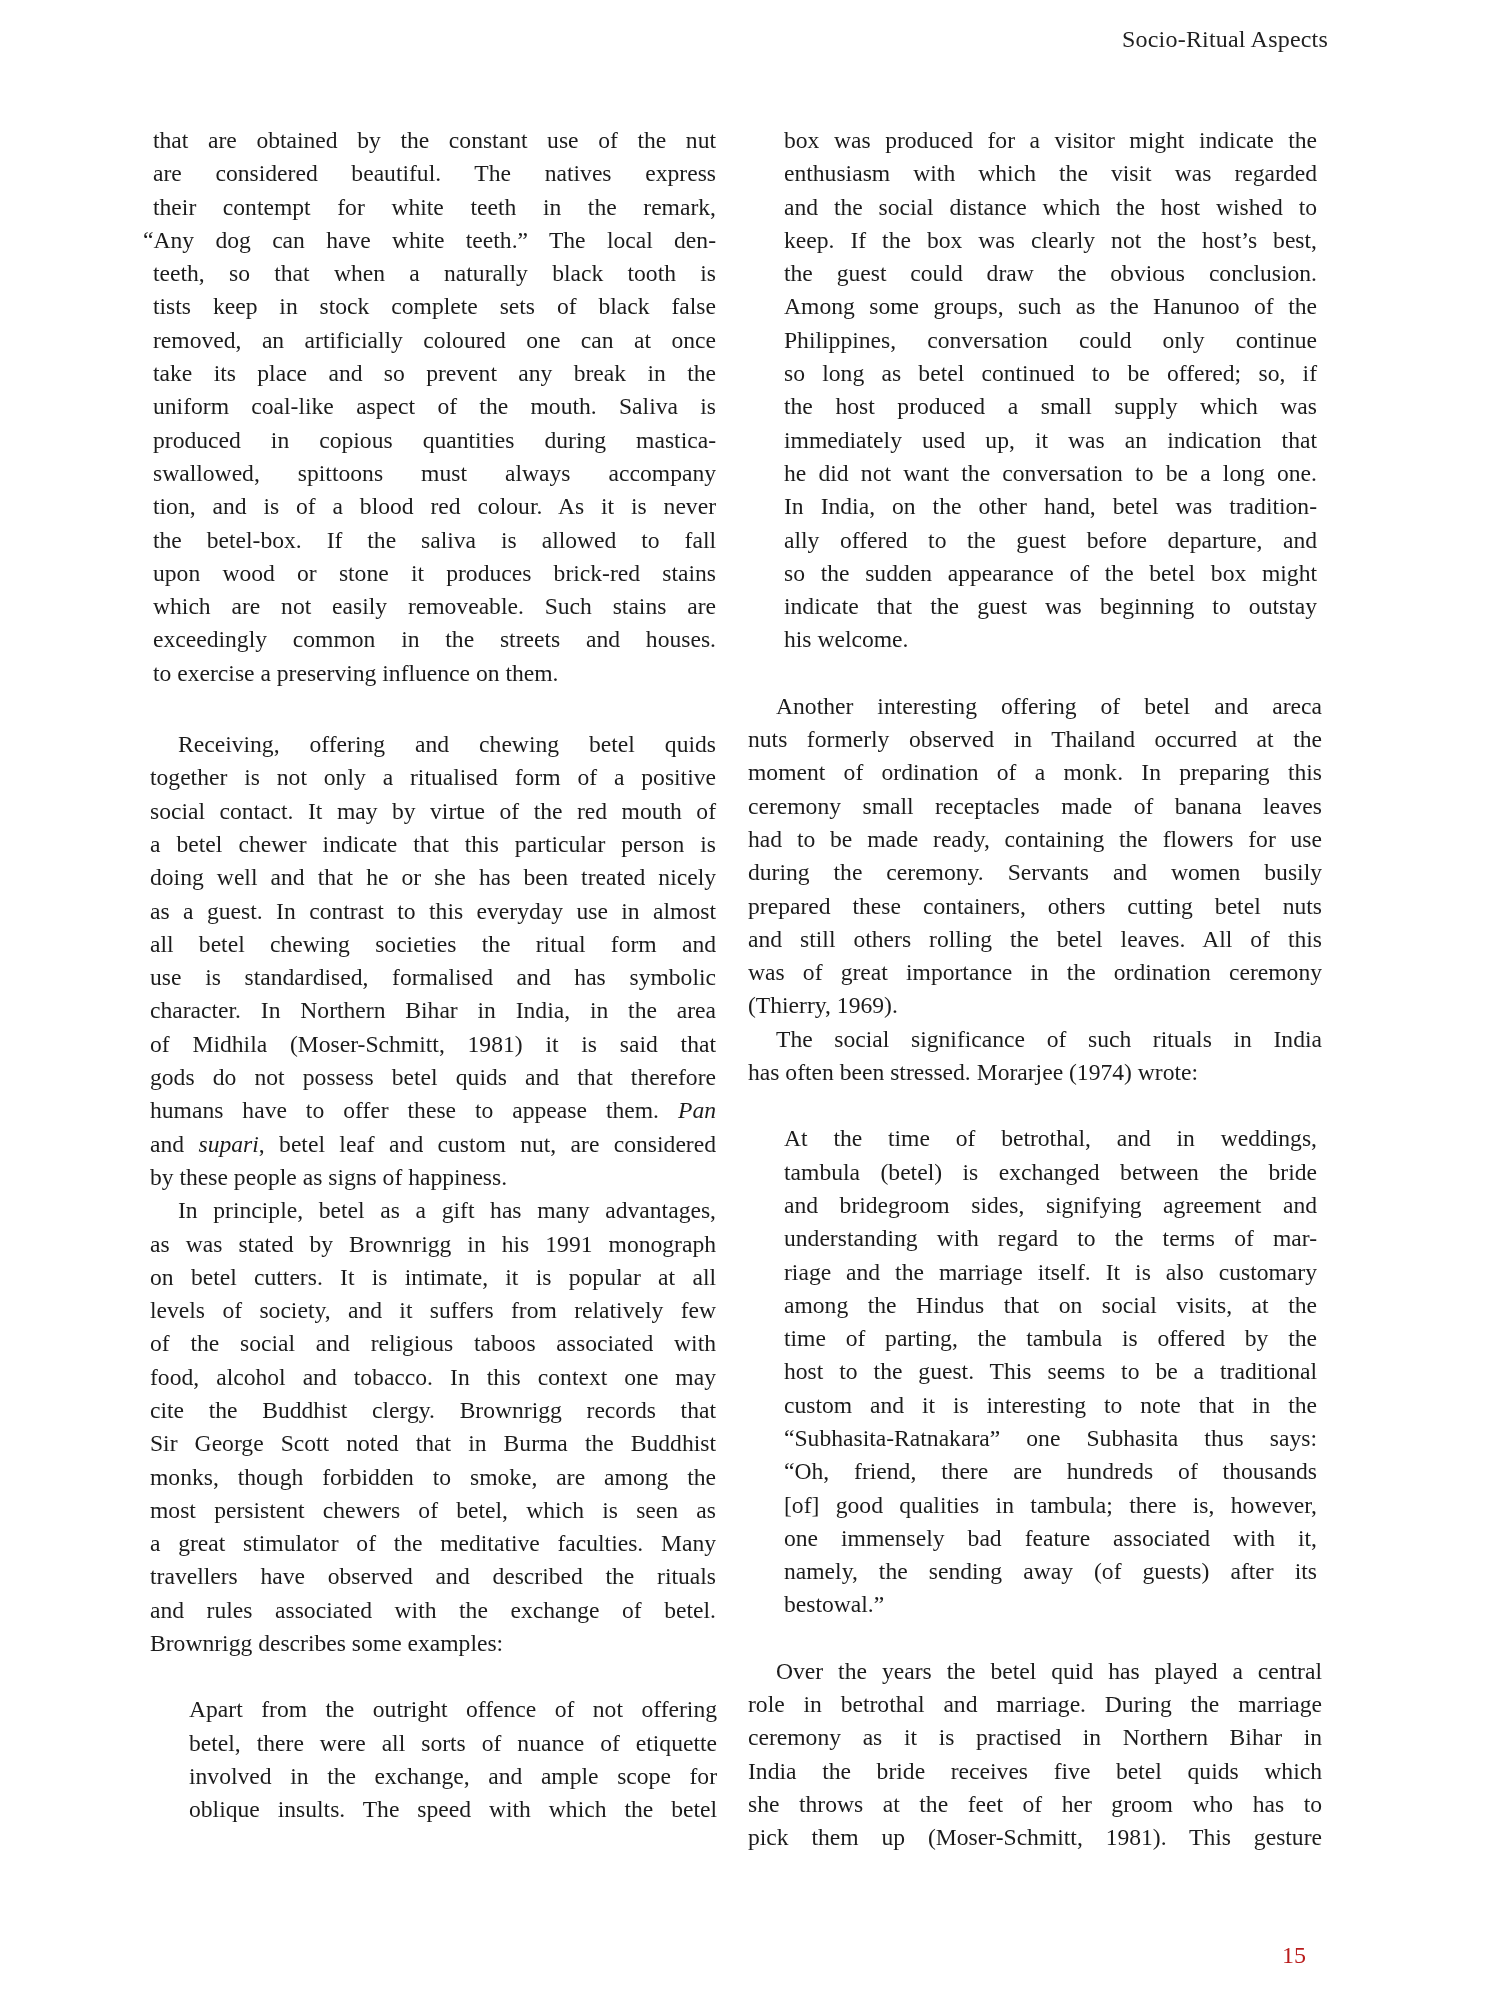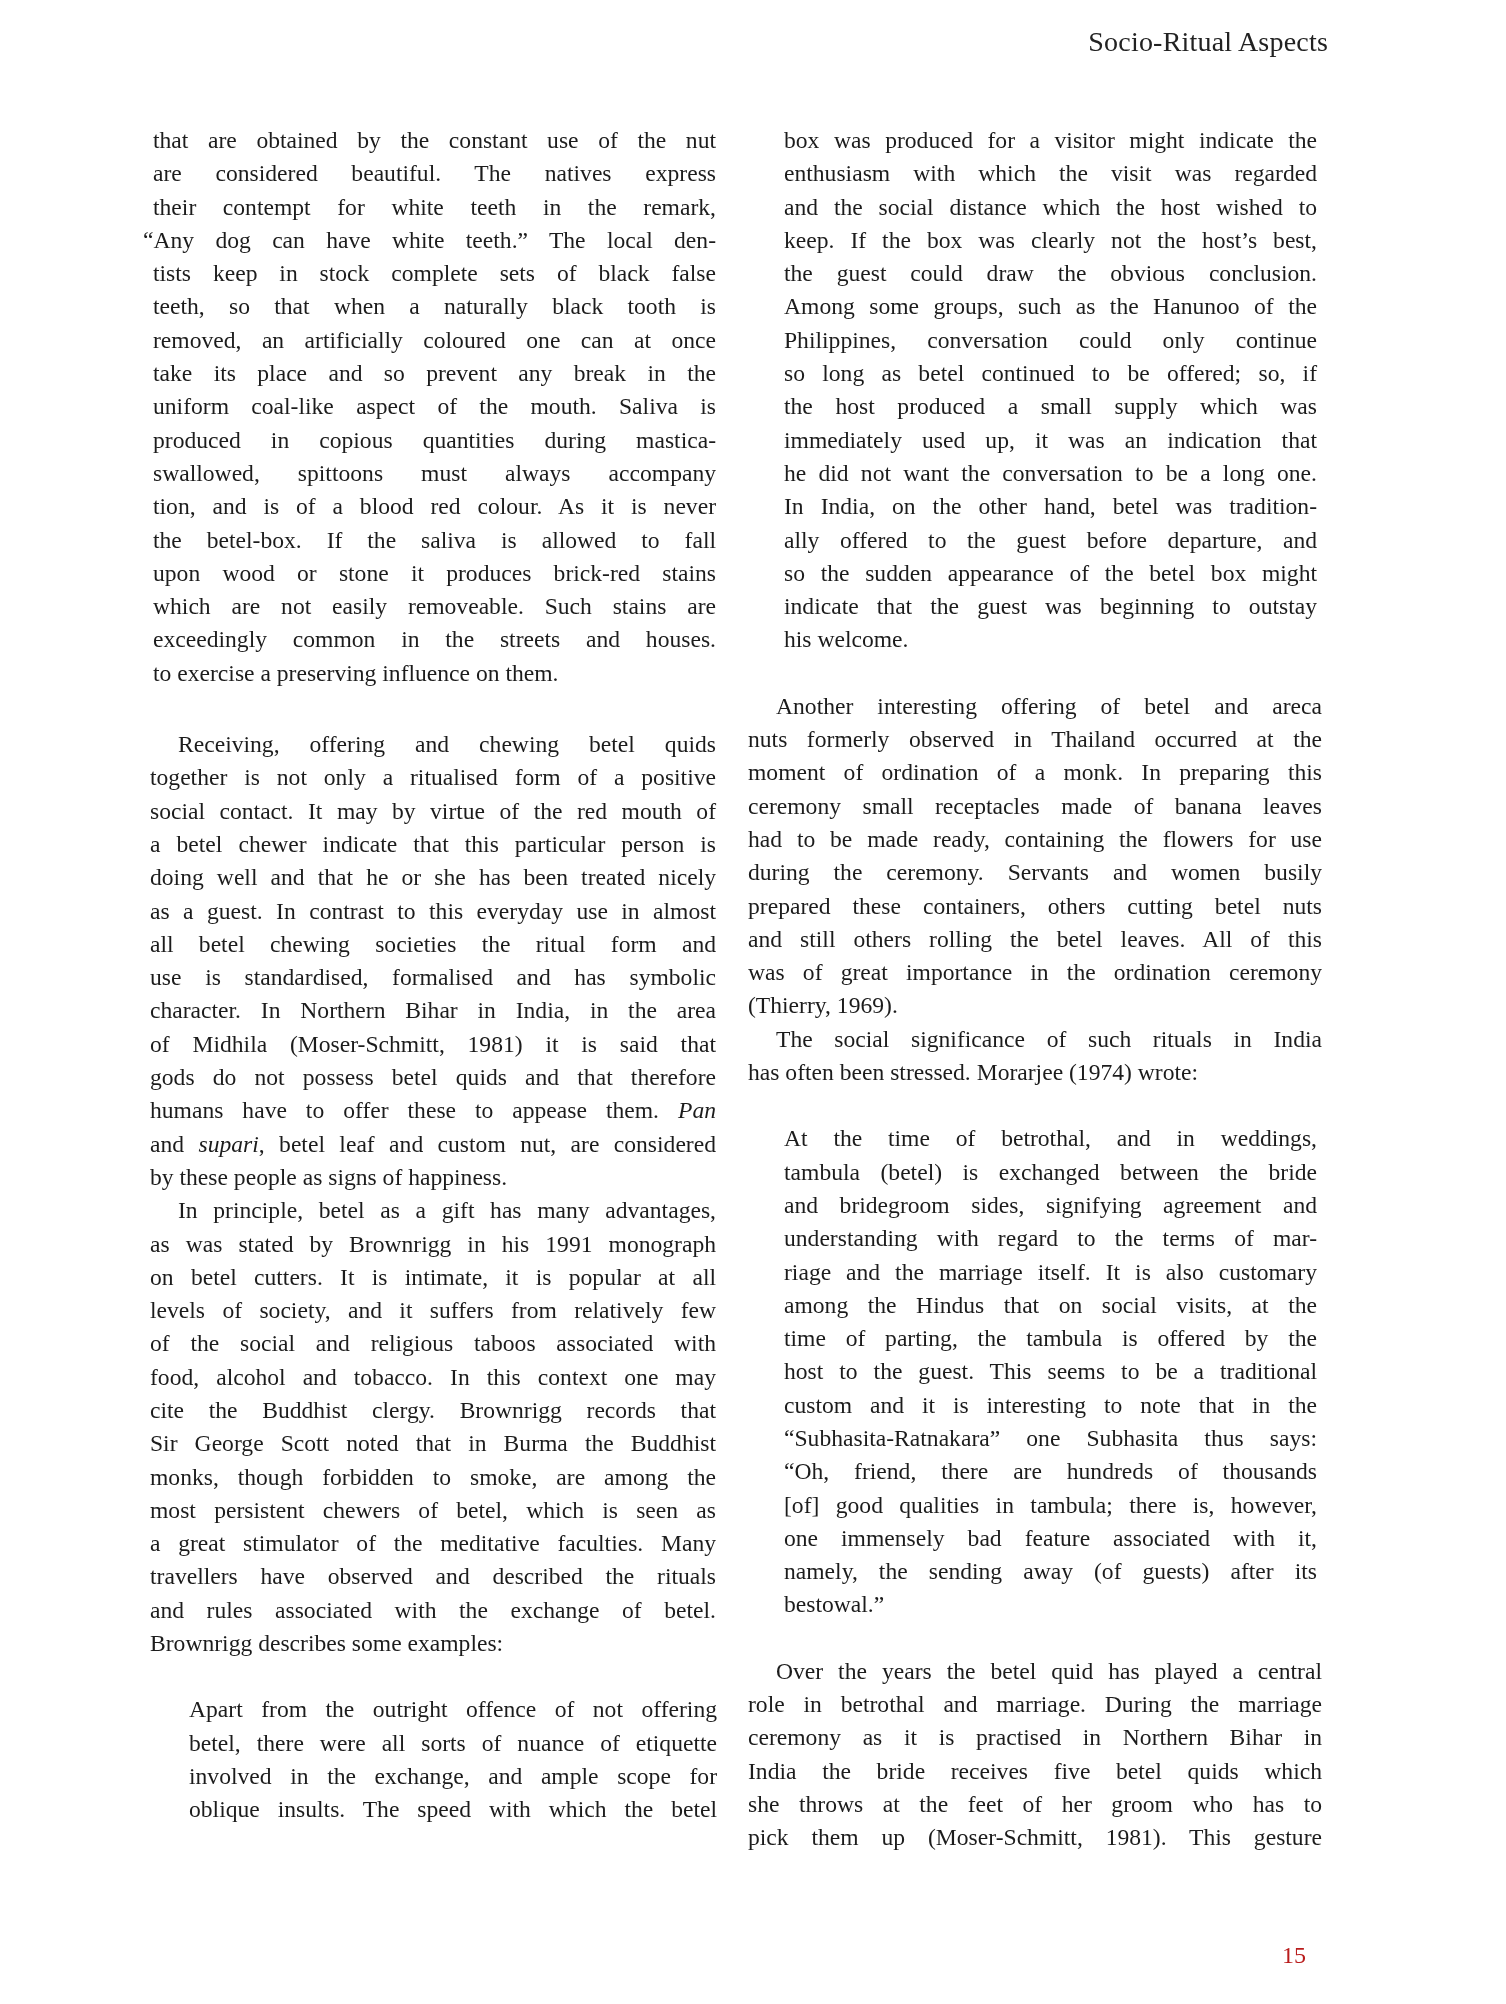--- a/index.html
+++ b/index.html
@@ -3,21 +3,21 @@
 <meta charset="utf-8">
 <style>
   html, body { margin: 0; padding: 0; background: #ffffff; }
   body {
     width: 1506px; height: 2004px; position: relative; overflow: hidden;
     font-family: "Liberation Serif", "DejaVu Serif", serif;
     color: #1c1c1c;
   }
   .running-head {
     position: absolute; top: 26px; right: 178px;
-    font-size: 28px; letter-spacing: 0.2px; color: #222;
+    font-size: 24px; letter-spacing: 0.2px; color: #222;
   }
   .page-number {
     position: absolute; top: 1942px; left: 1282px;
     font-size: 24px; color: #b91c1c;
   }
   .col { position: absolute; top: 124px; }
   .col-left  { left: 153px; width: 563px; }
   .col-right { left: 757px; width: 565px; }
   .line {
     display: block; height: 33.3px; line-height: 33.3px;
@@ -39,22 +39,22 @@
 <body>
 
 <div class="running-head">Socio-Ritual Aspects</div>
 
 <div class="col col-left">
   <div class="para" id="lc-p1">
       <span class="line">that are obtained by the constant use of the nut</span>
       <span class="line">are considered beautiful. The natives express</span>
       <span class="line">their contempt for white teeth in the remark,</span>
       <span class="line hang">“Any dog can have white teeth.” The local den-</span>
+      <span class="line">teeth, so that when a naturally black tooth is</span>
       <span class="line">tists keep in stock complete sets of black false</span>
-      <span class="line">teeth, so that when a naturally black tooth is</span>
       <span class="line">removed, an artificially coloured one can at once</span>
       <span class="line">take its place and so prevent any break in the</span>
       <span class="line">uniform coal-like aspect of the mouth. Saliva is</span>
       <span class="line">produced in copious quantities during mastica-</span>
       <span class="line">swallowed, spittoons must always accompany</span>
       <span class="line">tion, and is of a blood red colour. As it is never</span>
       <span class="line">the betel-box. If the saliva is allowed to fall</span>
       <span class="line">upon wood or stone it produces brick-red stains</span>
       <span class="line">which are not easily removeable. Such stains are</span>
       <span class="line">exceedingly common in the streets and houses.</span>

